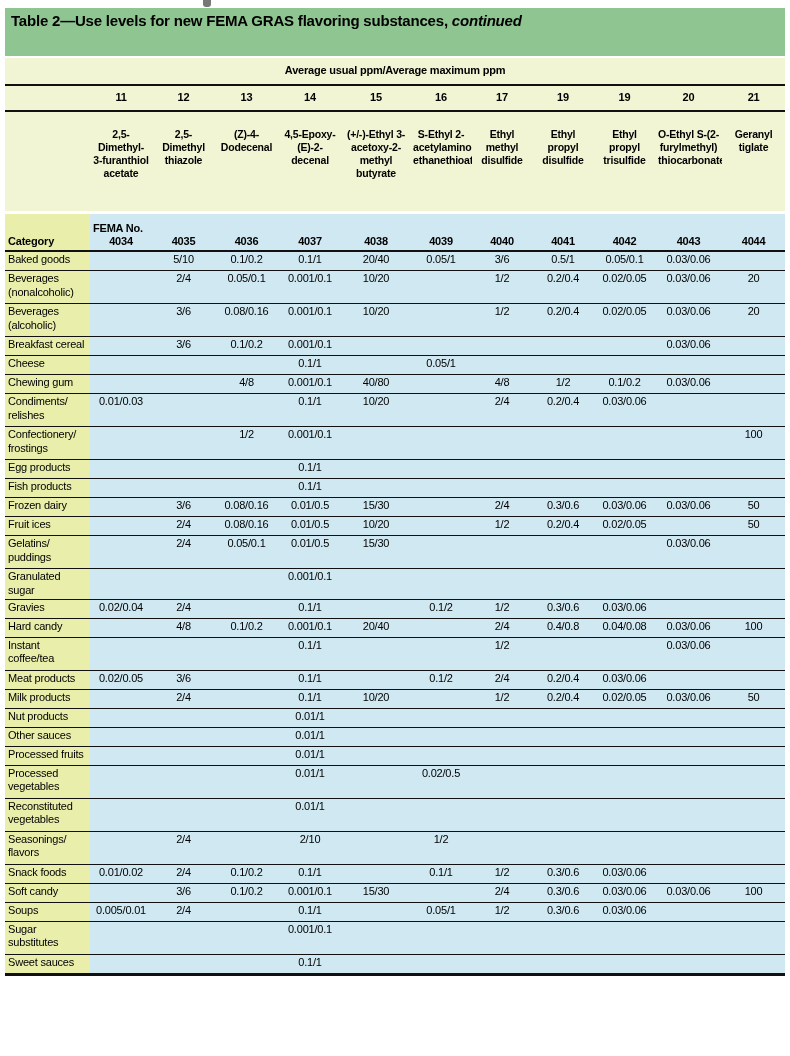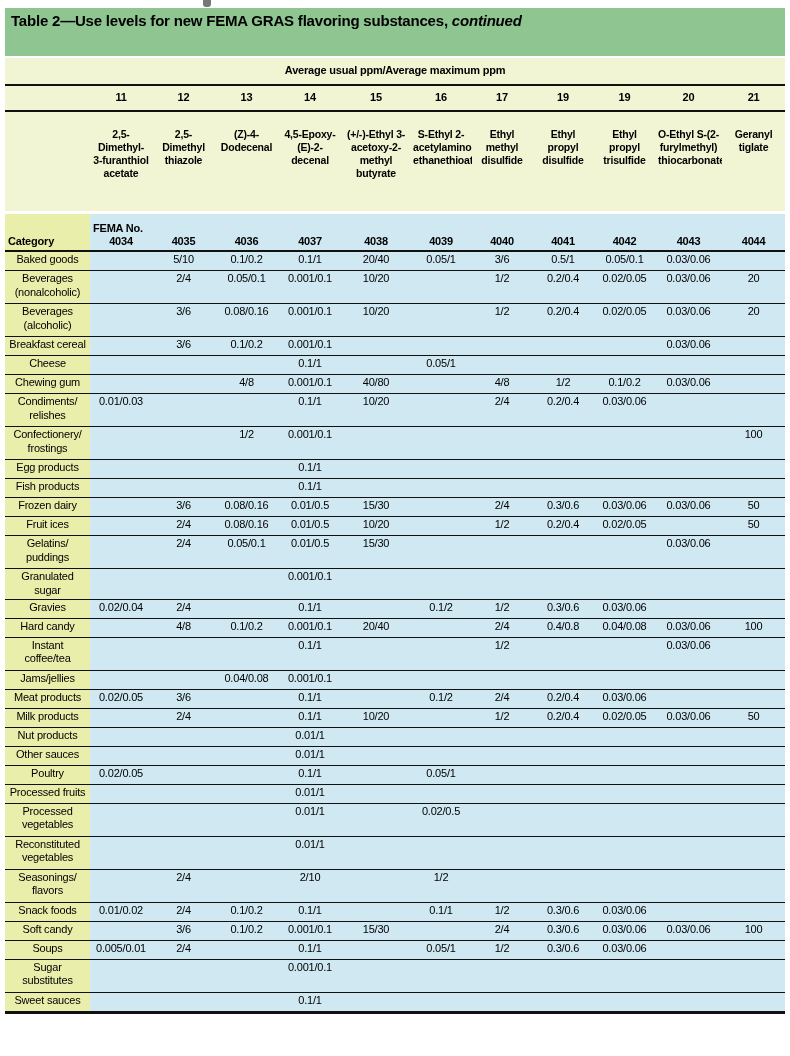--- a/index.html
+++ b/index.html
@@ -91,21 +91,21 @@
   tr.fema-row td.fema-first .fema-label{display:block;text-align:left;}
   tr.fema-row td.fema-first .fema-num{display:block;text-align:center;}
   
   tr.data-row td{
     background:var(--blue);
     text-align:center;
     border-bottom:1px solid var(--line);
   }
   tr.data-row td.cat-cell{
     background:var(--cat);
-    text-align:center;
+    text-align:left;
     margin-left:38px;
   }
   tr.data-row.single td{height:16px;}
   tr.data-row.double td{height:30px;}
   tr.data-row:last-child td{border-bottom:3px solid var(--line);}
 </style>
 </head>
 <body>
 
 <div class="page">
@@ -433,34 +433,20 @@
           <td>0.1/1</td>
           <td></td>
           <td></td>
           <td>1/2</td>
           <td></td>
           <td></td>
           <td>0.03/0.06</td>
           <td></td>
         </tr>
         <tr class="data-row single">
-          <td class="cat-cell">Jams/jellies</td>
-          <td></td>
-          <td></td>
-          <td>0.04/0.08</td>
-          <td>0.001/0.1</td>
-          <td></td>
-          <td></td>
-          <td></td>
-          <td></td>
-          <td></td>
-          <td></td>
-          <td></td>
-        </tr>
-        <tr class="data-row single">
           <td class="cat-cell">Meat products</td>
           <td>0.02/0.05</td>
           <td>3/6</td>
           <td></td>
           <td>0.1/1</td>
           <td></td>
           <td>0.1/2</td>
           <td>2/4</td>
           <td>0.2/0.4</td>
           <td>0.03/0.06</td>
@@ -496,34 +482,20 @@
           <td></td>
         </tr>
         <tr class="data-row single">
           <td class="cat-cell">Other sauces</td>
           <td></td>
           <td></td>
           <td></td>
           <td>0.01/1</td>
           <td></td>
           <td></td>
-          <td></td>
-          <td></td>
-          <td></td>
-          <td></td>
-          <td></td>
-        </tr>
-        <tr class="data-row single">
-          <td class="cat-cell">Poultry</td>
-          <td>0.02/0.05</td>
-          <td></td>
-          <td></td>
-          <td>0.1/1</td>
-          <td></td>
-          <td>0.05/1</td>
           <td></td>
           <td></td>
           <td></td>
           <td></td>
           <td></td>
         </tr>
         <tr class="data-row single">
           <td class="cat-cell">Processed fruits</td>
           <td></td>
           <td></td>

